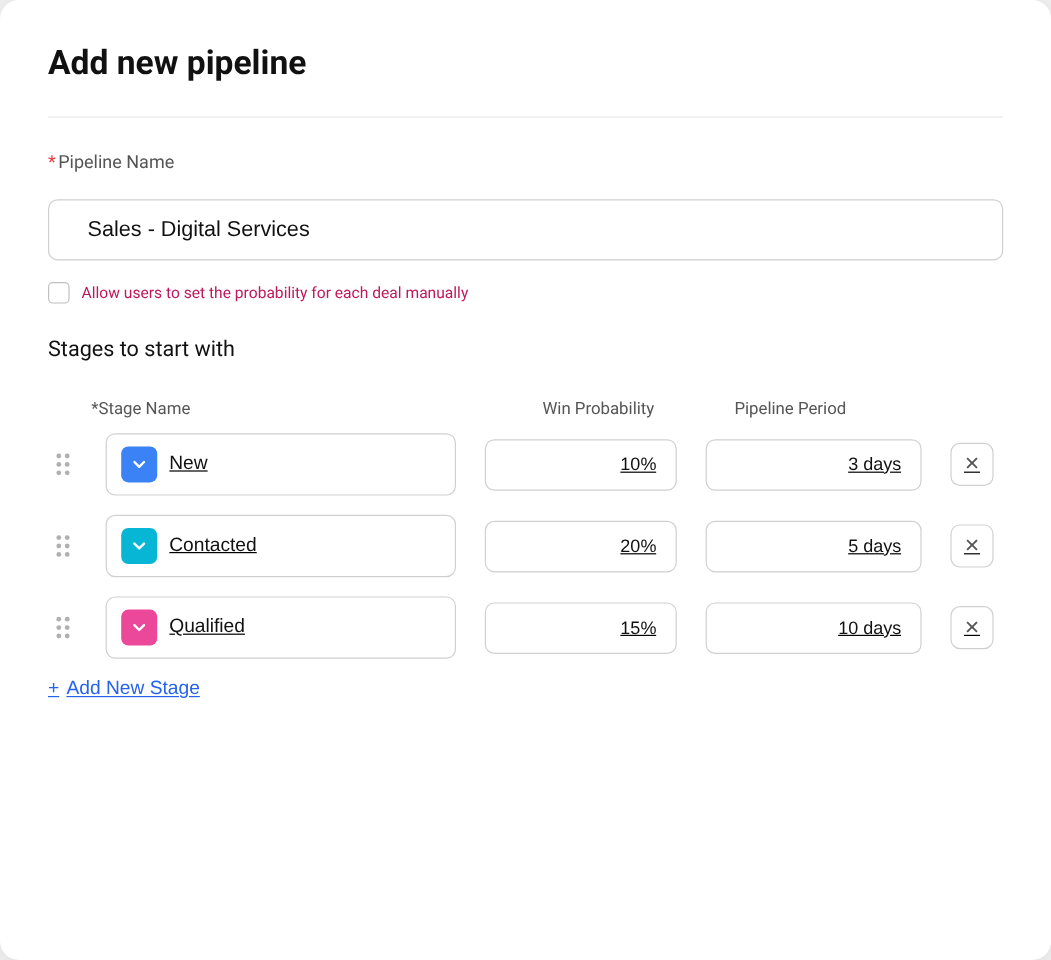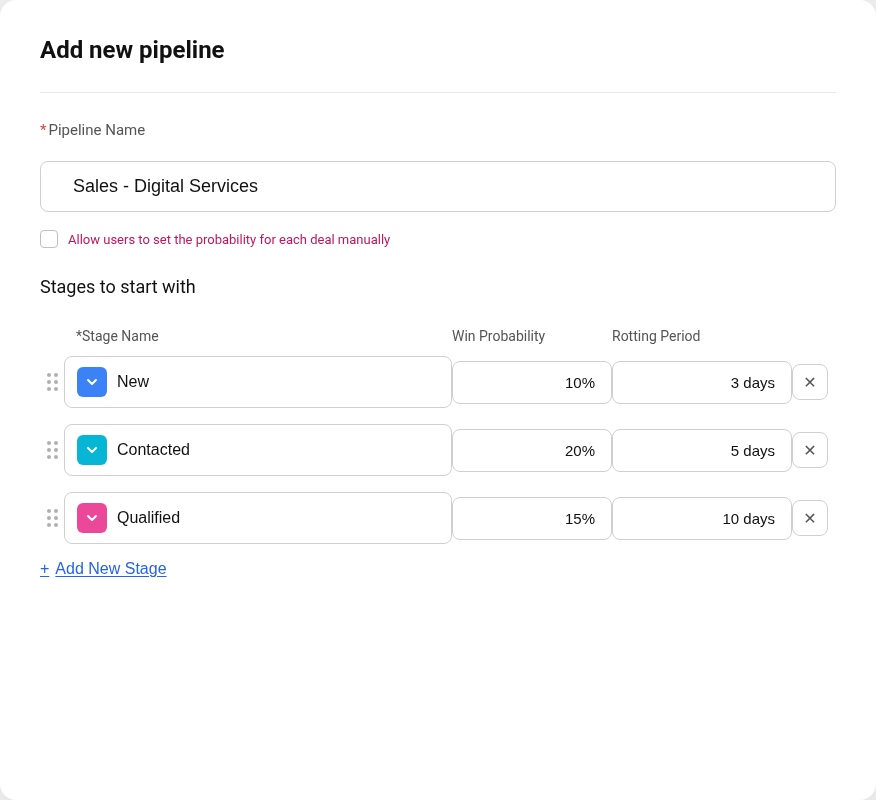--- a/index.html
+++ b/index.html
@@ -20,21 +20,21 @@
     .modal {
       background: #ffffff;
       border-radius: 16px;
       width: 876px;
       min-height: 800px;
       padding: 36px 40px 40px 40px;
       box-shadow: 0 4px 24px rgba(0,0,0,0.08);
     }
 
     .modal-title {
-      font-size: 24px;
+      font-size: 28px;
       font-weight: 700;
       color: #111111;
       margin-bottom: 28px;
     }
 
     .divider {
       border: none;
       border-top: 1px solid #e8e8e8;
       margin-bottom: 28px;
     }
@@ -104,23 +104,24 @@
       color: #555;
     }
 
     .col-header.stage-name {
       padding-left: 8px;
     }
 
     .stage-row {
       display: grid;
       grid-template-columns: 24px 1fr 160px 180px 44px;
-      gap: 0;
+      gap: 24px;
       align-items: center;
       margin-bottom: 16px;
+      text-decoration: underline;
     }
 
     .drag-handle {
       display: flex;
       flex-direction: column;
       gap: 3px;
       align-items: center;
       justify-content: center;
       cursor: grab;
       padding: 4px;
@@ -230,21 +231,21 @@
     <div class="checkbox"></div>
     <span class="checkbox-label">Allow users to set the probability for each deal manually</span>
   </div>
 
   <div class="stages-title">Stages to start with</div>
 
   <div class="stages-header">
     <div></div>
     <div class="col-header stage-name">*Stage Name</div>
     <div class="col-header">Win Probability</div>
-    <div class="col-header">Rotting Period</div>
+    <div class="col-header">Pipeline Period</div>
     <div></div>
   </div>
 
   
   <div class="stage-row">
     <div class="drag-handle">
       <div class="drag-dots">
         <div class="drag-dot"></div>
         <div class="drag-dot"></div>
         <div class="drag-dot"></div>

